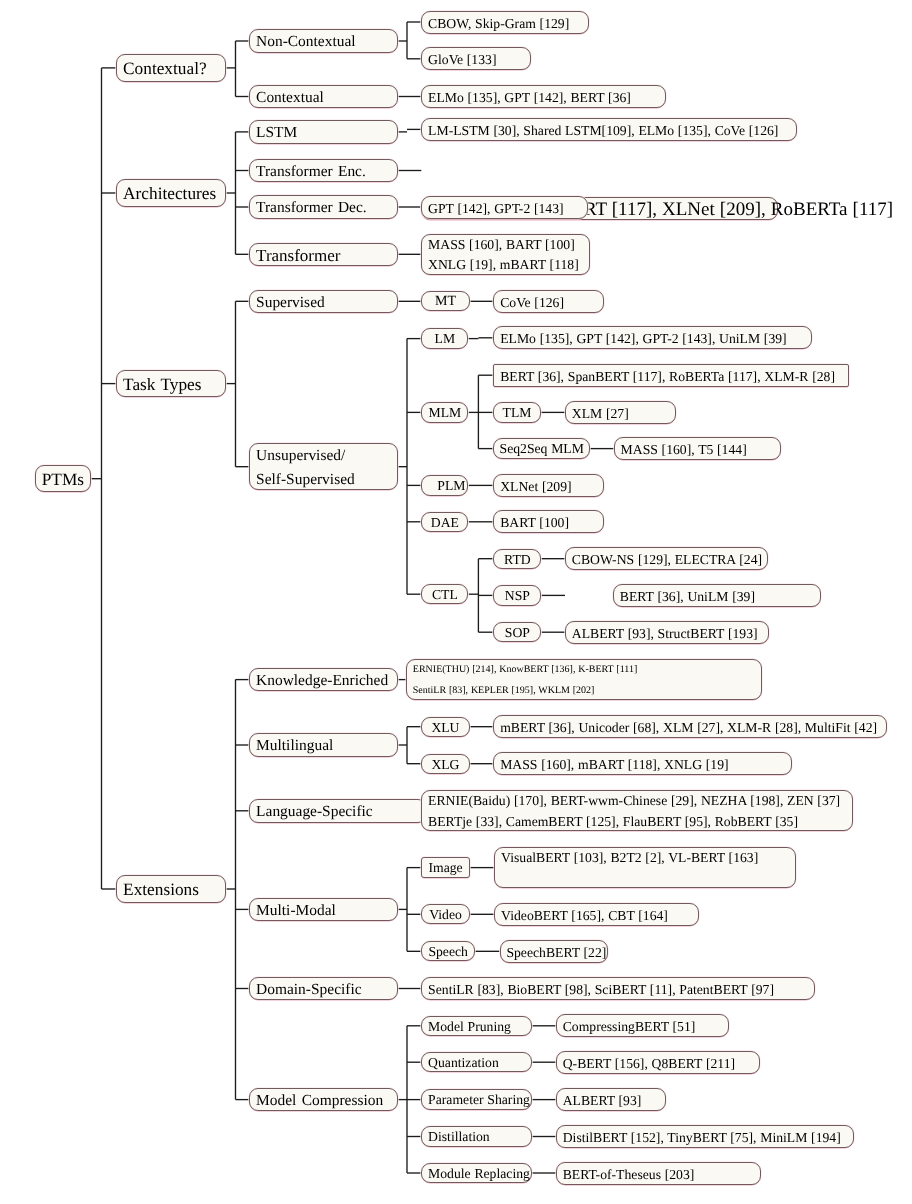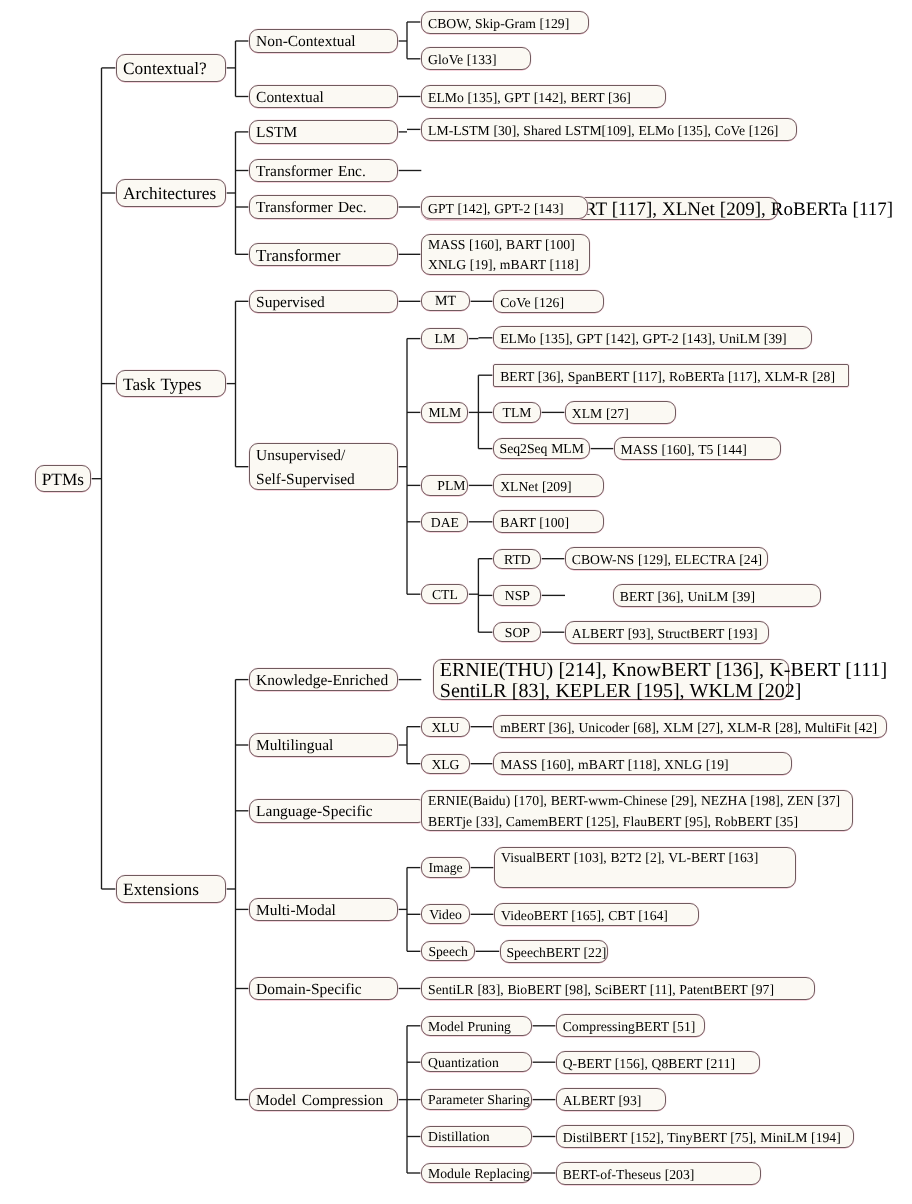--- a/index.html
+++ b/index.html
@@ -261,35 +261,35 @@
     </div>
   <div class="node left" style="left: 565px; top: 547.2px; width: 203.2px; height: 23px; border-radius: 9px; font-size: 13.7px; line-height: 23px; word-spacing: 0.3px;">
       <span class="ln">CBOW-NS [129], ELECTRA [24]</span>
     </div>
   <div class="node left" style="left: 565px; top: 583.9px; width: 208.3px; height: 23px; border-radius: 9px; font-size: 13.7px; line-height: 23px; word-spacing: 0.3px; margin-left: 48px;">
       <span class="ln">BERT [36], UniLM [39]</span>
     </div>
   <div class="node left" style="left: 565px; top: 620.7px; width: 204.4px; height: 23px; border-radius: 9px; font-size: 13.7px; line-height: 23px; word-spacing: 0.3px;">
       <span class="ln">ALBERT [93], StructBERT [193]</span>
     </div>
-  <div class="node left" style="left: 433px; top: 659.2px; width: 356px; height: 41px; border-radius: 9px; font-size: 20px; line-height: 20.5px; word-spacing: 0.3px;">
+  <div class="node left" style="left: 406px; top: 659.2px; width: 356px; height: 41px; border-radius: 9px; font-size: 10px; line-height: 20.5px; word-spacing: 0.3px;">
       <span class="ln">ERNIE(THU) [214], KnowBERT [136], K-BERT [111]</span>
       <span class="ln">SentiLR [83], KEPLER [195], WKLM [202]</span>
     </div>
   <div class="node center" style="left: 421.3px; top: 716.55px; width: 48.3px; height: 20.3px; border-radius: 9px; font-size: 13.7px; line-height: 20.3px; word-spacing: 0.3px;">
       <span class="ln">XLU</span>
     </div>
   <div class="node center" style="left: 421.3px; top: 753.55px; width: 48.3px; height: 20.3px; border-radius: 9px; font-size: 13.7px; line-height: 20.3px; word-spacing: 0.3px;">
       <span class="ln">XLG</span>
     </div>
   <div class="node left" style="left: 421.3px; top: 790.3px; width: 431.5px; height: 41px; border-radius: 9px; font-size: 13.7px; line-height: 20.5px; word-spacing: 0.3px;">
       <span class="ln">ERNIE(Baidu) [170], BERT-wwm-Chinese [29], NEZHA [198], ZEN [37]</span>
       <span class="ln">BERTje [33], CamemBERT [125], FlauBERT [95], RobBERT [35]</span>
     </div>
-  <div class="node center" style="left: 421.3px; top: 857.45px; width: 48.5px; height: 20.3px; border-radius: 9px; font-size: 13.7px; line-height: 20.3px; word-spacing: 0.3px;">
+  <div class="node center" style="left: 421.3px; top: 857.45px; width: 48.5px; height: 20.3px; border-radius: 3px; font-size: 13.7px; line-height: 20.3px; word-spacing: 0.3px;">
       <span class="ln">Image</span>
     </div>
   <div class="node center" style="left: 421.3px; top: 904.15px; width: 48.5px; height: 20.3px; border-radius: 9px; font-size: 13.7px; line-height: 20.3px; word-spacing: 0.3px;">
       <span class="ln">Video</span>
     </div>
   <div class="node center" style="left: 421.3px; top: 941.15px; width: 53.7px; height: 20.3px; border-radius: 9px; font-size: 13.7px; line-height: 20.3px; word-spacing: 0.3px;">
       <span class="ln">Speech</span>
     </div>
   <div class="node left" style="left: 421.3px; top: 977px; width: 393.4px; height: 23px; border-radius: 9px; font-size: 13.7px; line-height: 23px; word-spacing: 0.3px;">
       <span class="ln">SentiLR [83], BioBERT [98], SciBERT [11], PatentBERT [97]</span>
@@ -317,21 +317,21 @@
     </div>
   <div class="node left" style="left: 494.3px; top: 847.1px; width: 302.1px; height: 41px; border-radius: 9px; font-size: 13.7px; line-height: 20.5px; word-spacing: 0.3px;">
       <span class="ln">VisualBERT [103], B2T2 [2], VL-BERT [163]</span>
     </div>
   <div class="node left" style="left: 494.3px; top: 902.8px; width: 204.9px; height: 23px; border-radius: 9px; font-size: 13.7px; line-height: 23px; word-spacing: 0.3px;">
       <span class="ln">VideoBERT [165], CBT [164]</span>
     </div>
   <div class="node left" style="left: 499.6px; top: 939.8px; width: 108.6px; height: 23px; border-radius: 9px; font-size: 13.7px; line-height: 23px; word-spacing: 0.3px;">
       <span class="ln">SpeechBERT [22]</span>
     </div>
-  <div class="node left" style="left: 555.9px; top: 1014.3px; width: 149px; height: 23px; border-radius: 9px; font-size: 13.7px; line-height: 23px; word-spacing: 0.3px;">
+  <div class="node left" style="left: 555.9px; top: 1014.3px; width: 173px; height: 23px; border-radius: 9px; font-size: 13.7px; line-height: 23px; word-spacing: 0.3px;">
       <span class="ln">CompressingBERT [51]</span>
     </div>
   <div class="node left" style="left: 555.9px; top: 1050.7px; width: 204.6px; height: 23px; border-radius: 9px; font-size: 13.7px; line-height: 23px; word-spacing: 0.3px;">
       <span class="ln">Q-BERT [156], Q8BERT [211]</span>
     </div>
   <div class="node left" style="left: 555.9px; top: 1088.1px; width: 110.2px; height: 23px; border-radius: 9px; font-size: 13.7px; line-height: 23px; word-spacing: 0.3px;">
       <span class="ln">ALBERT [93]</span>
     </div>
   <div class="node left" style="left: 555.9px; top: 1125px; width: 298.4px; height: 23px; border-radius: 9px; font-size: 13.7px; line-height: 23px; word-spacing: 0.3px;">
       <span class="ln">DistilBERT [152], TinyBERT [75], MiniLM [194]</span>

